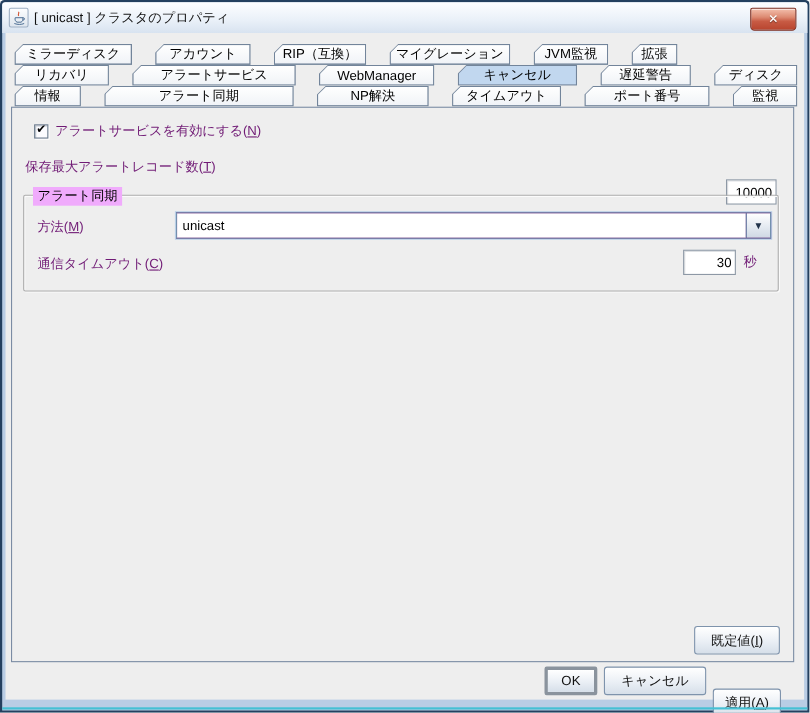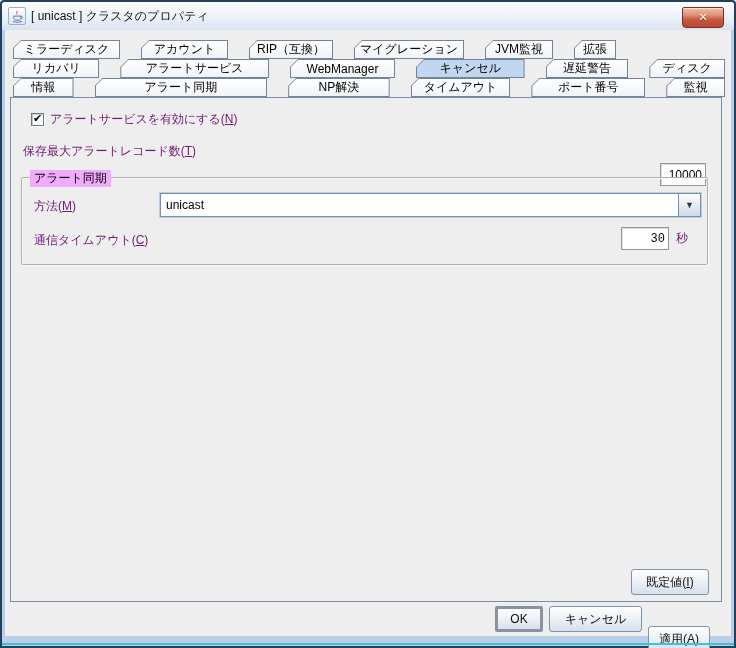--- a/index.html
+++ b/index.html
@@ -107,21 +107,21 @@
     font-size:12px;color:#000;background:#fff;
   }
   .combo-btn{
     width:21px;flex:0 0 auto;border-left:1px solid #7490ae;
     background:linear-gradient(#ffffff,#e4eaf1 55%,#cfd9e4);
     display:flex;align-items:center;justify-content:center;cursor:pointer;
   }
   .combo-btn span{font-size:9px;color:#22334a;line-height:1;}
   .timeout-label{position:absolute;left:12px;top:54px;}
   .timeout-row{position:absolute;right:19px;top:49px;display:flex;align-items:center;gap:7px;}
-  .timeout-field{width:48px;height:23px;font-family:Liberation Mono, monospace;}
+  .timeout-field{width:48px;height:23px;}
   
   .btn{
     box-sizing:border-box;border:1px solid #7e93ac;border-radius:3px;
     background:linear-gradient(#ffffff,#eaeff5 55%,#d6dfe9);
     font-family:"Liberation Sans","DejaVu Sans",sans-serif;
     font-size:12px;color:#111;cursor:pointer;white-space:nowrap;
   }
   .default-btn{position:absolute;right:12px;bottom:6px;width:78px;height:26px;}
   .footer{position:absolute;right:21px;top:576px;display:flex;gap:6px;}
   .footer .btn{height:26px;}

